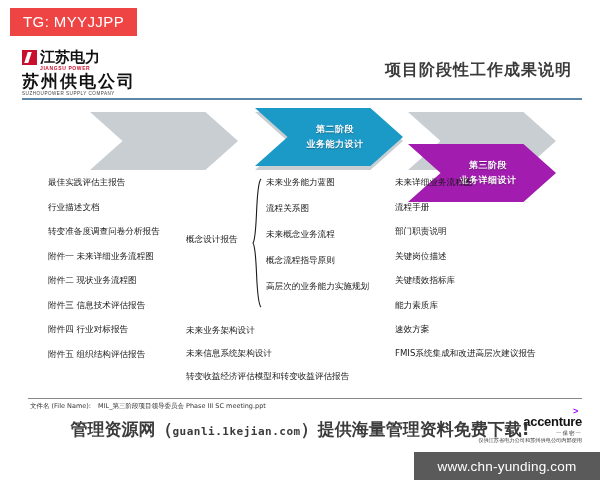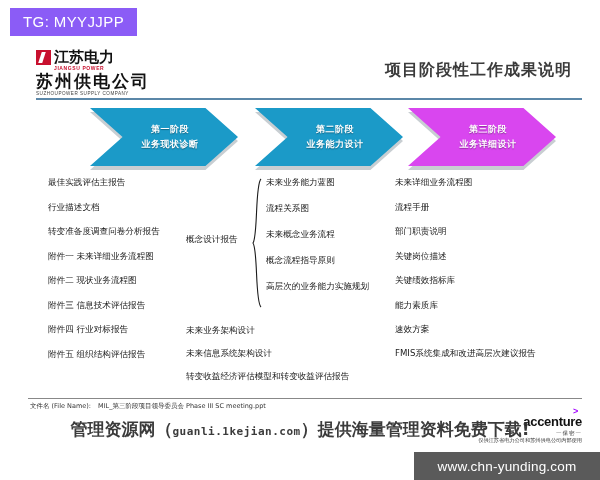--- a/index.html
+++ b/index.html
@@ -5,31 +5,31 @@
   html,body{margin:0;padding:0;}
   body{
     width:600px;height:480px;overflow:hidden;
     background:#ffffff;
     font-family:"Liberation Sans","DejaVu Sans",sans-serif;
     position:relative;
   }
   
   .tg-tag{
     position:absolute;left:10px;top:8px;
-    background:#8b5cf6;color:#ffffff;
+    background:#ef4444;color:#ffffff;
     font-size:15px;letter-spacing:.4px;
     padding:5px 13px 6px 13px;
   }
   
   .slide{
     position:absolute;left:0;top:46px;width:600px;height:434px;
     background:#ffffff;
   }
   
-  .hdr{position:relative;height:58px;margin-left:14px;}
+  .hdr{position:relative;height:58px;}
   .logo{position:absolute;left:22px;top:4px;width:170px;}
   .logo-row1{display:flex;align-items:center;gap:3px;}
   .logo-mark{
     width:15px;height:15px;background:#c8102e;
     position:relative;flex:none;
   }
   .logo-mark:after{
     content:"";position:absolute;left:4px;top:2px;
     width:4px;height:11px;background:#ffffff;
     transform:skewX(-18deg);
@@ -167,29 +167,25 @@
     </div>
     <div class="hdr-title">项目阶段性工作成果说明</div>
     <div class="hdr-rule"></div>
   </div>
 
   <div class="chev-row">
     <div class="chev-shadow" id="chev1s"></div>
     <div class="chev-shadow" id="chev2s"></div>
     <div class="chev-shadow" id="chev3s"></div>
 
-    <div class="chev" id="chev1" style="background: rgb(27, 154, 200);">
-      <span class="l1">第一阶段</span>
-      <span class="l2">业务现状诊断</span>
-    </div>
     <div class="chev" id="chev2" style="background: rgb(27, 154, 200);">
       <span class="l1">第二阶段</span>
       <span class="l2">业务能力设计</span>
     </div>
-    <div class="chev" id="chev3" style="background: #d946ef;">
+    <div class="chev" id="chev3" style="background: #a21caf; margin-top: 36px;">
       <span class="l1">第三阶段</span>
       <span class="l2">业务详细设计</span>
     </div>
   </div>
 
   <div class="cols">
 
     <div class="col" id="colA">
         <div class="item">最佳实践评估主报告</div>
         <div class="item">行业描述文档</div>

